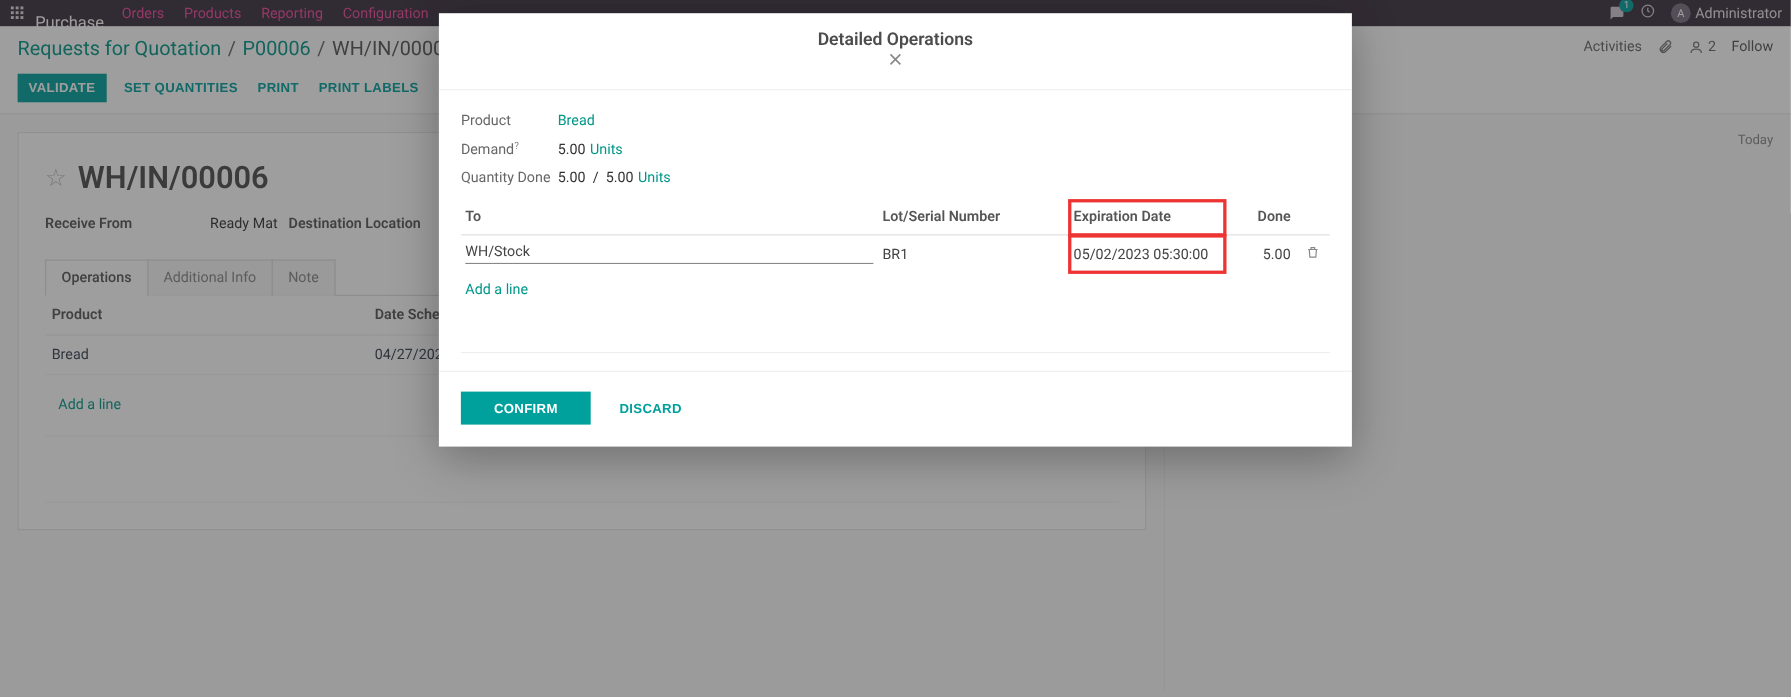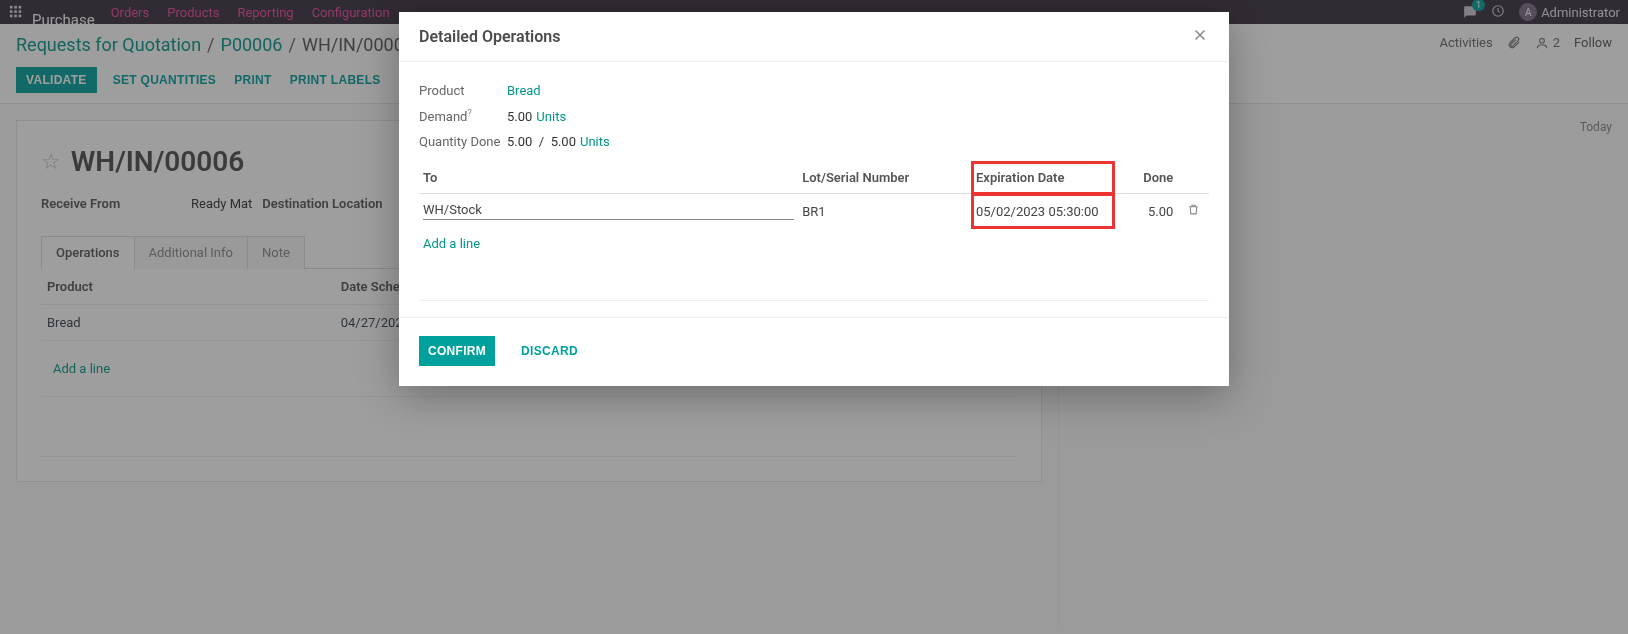--- a/index.html
+++ b/index.html
@@ -56,21 +56,21 @@
   .tab.active { background:#fff; color:#555; font-weight:500; border-bottom:1px solid #fff; }
   
   .bg-table { width:100%; border-collapse:collapse; }
   .bg-table th { text-align:left; padding:10px 6px; font-weight:600; color:#555; border-bottom:1px solid #eee; font-size:13px; }
   .bg-table td { padding:10px 6px; border-bottom:1px solid #f2f2f2; font-size:13px; }
   .add-line { color:#009688; cursor:pointer; padding:10px 6px; display:inline-block; font-size:13px; }
   
   
   .overlay { position:fixed; inset:0; background:rgba(40,40,40,0.45); display:flex; align-items:flex-start; justify-content:center; z-index:100; }
   .modal { background:#fff; width:830px; margin-top:12px; box-shadow:0 10px 40px rgba(0,0,0,0.3); }
-  .modal-header { display:flex; align-items:center; justify-content:space-between; padding:14px 20px; border-bottom:1px solid #eee; }
+  .modal-header { display:flex; align-items:center; justify-content:space-between; padding:14px 20px; border-bottom:1px solid #eee;flex-direction:column; }
   .modal-title { font-size:16px; font-weight:600; color:#4c4c4c; }
   .modal-close { cursor:pointer; color:#888; }
   .modal-close svg { stroke:#888; }
   .modal-body { padding:16px 20px 4px 20px; }
   .mb-fields { margin-bottom:6px; }
   .mb-row { display:flex; align-items:center; padding:5px 0; }
   .mb-label { width:88px; color:#666; font-size:13px; }
   .mb-label sup { font-size:9px; color:#888; }
   .mb-val { color:#333; font-size:13px; }
   .mb-val.link { color:#009688; cursor:pointer; }
@@ -82,21 +82,21 @@
   .mtable td { padding:8px 4px; font-size:13px; color:#444; vertical-align:middle; }
   .mtable .row1 td { }
   .mtable .to-cell { border-bottom:1px solid #888; display:inline-block; width:100%; padding-bottom:2px; }
   .mtable .redbox { outline:3px solid #e33; outline-offset:-2px; }
   .mtable .trash { cursor:pointer; color:#888; text-align:center; }
   .mtable-addline { padding:8px 4px; }
   .mtable-addline span { color:#009688; cursor:pointer; font-size:13px; }
   .mtable-spacer td { height:28px; border-top:1px solid transparent; }
   .modal hr { border:none; border-top:1px solid #eee; margin:12px 0 0 0; }
   .modal-footer { padding:18px 20px 20px 20px; display:flex; gap:12px; align-items:center; border-top:1px solid #eee; margin-top:12px; }
-  .modal-footer .btn-primary { padding:8px 9px;text-align:center; }
+  .modal-footer .btn-primary { padding:8px 30px;text-align:center; }
   .modal-footer .btn-secondary { padding:8px 14px; }
 
   .icon-svg { width:14px; height:14px; }
 </style>
 </head>
 <body>
 
 <div class="topnav">
   <span class="apps-icon">
     <svg viewBox="0 0 16 16" width="14" height="14">

